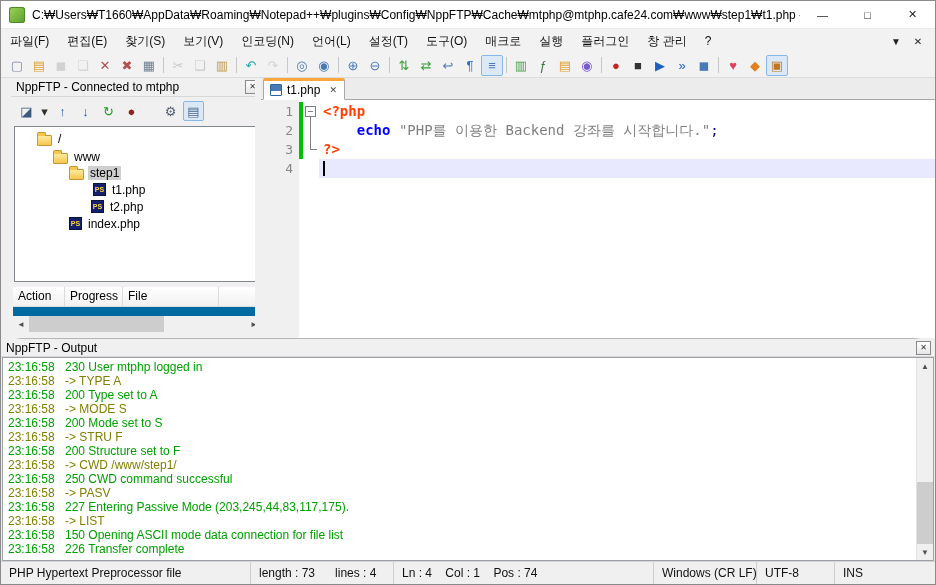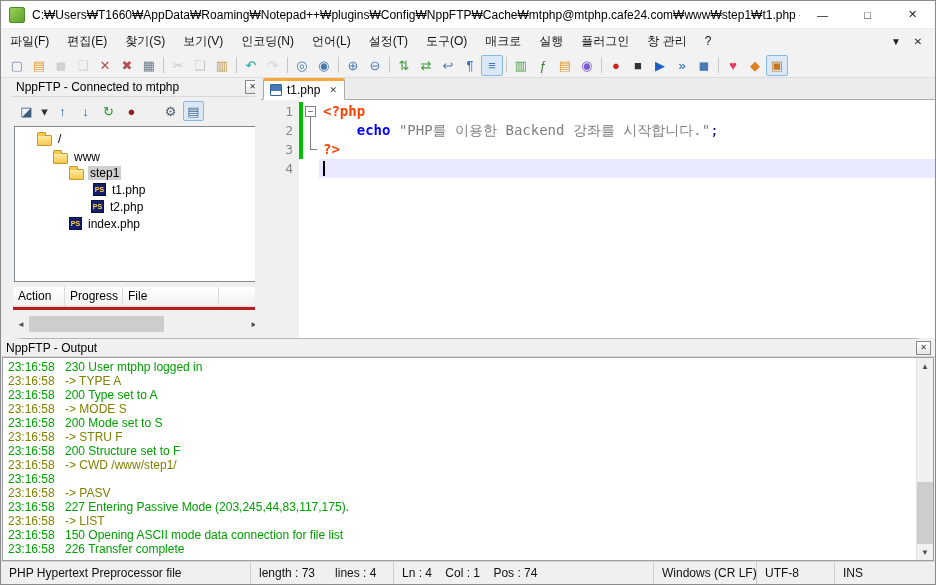--- a/index.html
+++ b/index.html
@@ -36,21 +36,21 @@
   .panel-title{font-size:12px;margin-left:5px;flex:1;color:#000;white-space:nowrap;overflow:hidden;}
   .panel-close{width:15px;height:14px;margin-right:4px;border:1px solid #8a8a8a;background:linear-gradient(#ffffff,#e6e6e6);font-size:8px;line-height:12px;text-align:center;color:#333;flex:0 0 auto;}
   .ftp-toolbar{height:28px;display:flex;align-items:center;padding-left:5px;gap:2px;}
   .ftp-tree{position:absolute;left:3px;right:3px;top:48px;height:156px;background:#fff;border:1px solid #828790;overflow:hidden;padding-top:3px;}
   .tree-row{height:17px;display:flex;align-items:center;gap:4px;font-size:12px;color:#000;}
   .folder-icon{width:15px;height:11px;background:linear-gradient(#ffe9a0,#f5c84c);border:1px solid #c8962e;border-radius:1px;position:relative;margin-top:3px;flex:0 0 auto;}
   .folder-icon::before{content:"";position:absolute;left:-1px;top:-4px;width:7px;height:3px;background:#f5c84c;border:1px solid #c8962e;border-bottom:none;border-radius:2px 2px 0 0;}
   .php-icon{width:13px;height:13px;background:#14206e;border:1px solid #0a1242;color:#ffd23e;font-size:7px;font-weight:bold;display:flex;align-items:center;justify-content:center;flex:0 0 auto;}
   .tree-label{padding:0 2px;white-space:nowrap;}
   .tree-label.selected{background:#cfcfcf;}
-  .queue{position:absolute;left:2px;right:2px;top:209px;height:23px;background:#b91c1c;}
+  .queue{position:absolute;left:2px;right:2px;top:209px;height:29px;background:#0369a1;}
   .queue-header{display:flex;height:20px;}
   .qcol{border-right:1px solid #dcdcdc;border-bottom:1px solid #dcdcdc;background:linear-gradient(#ffffff,#f1f1f1);font-size:12px;line-height:19px;padding-left:5px;color:#000;flex:0 0 auto;white-space:nowrap;overflow:hidden;}
   .qfill{flex:1 1 auto;border-right:none;}
   .hscroll{position:absolute;left:2px;right:2px;top:238px;height:16px;background:#f0f0f0;display:flex;}
   .scroll-btn{width:16px;height:16px;background:#f0f0f0;color:#505050;font-size:8px;display:flex;align-items:center;justify-content:center;flex:0 0 auto;}
   .htrack{position:relative;flex:1;}
   .hthumb{position:absolute;left:0;top:0;width:135px;height:16px;background:#cdcdcd;}
 
   
   .editor{position:absolute;top:77px;left:260px;right:0;height:260px;background:#fff;}
@@ -379,21 +379,21 @@
     <div class="log">
       <div class="log-lines">
           <div class="log-line log-response"><span class="log-time">23:16:58</span><span class="log-msg">230 User mtphp logged in</span></div>
           <div class="log-line log-command"><span class="log-time">23:16:58</span><span class="log-msg">-&gt; TYPE A</span></div>
           <div class="log-line log-response"><span class="log-time">23:16:58</span><span class="log-msg">200 Type set to A</span></div>
           <div class="log-line log-command"><span class="log-time">23:16:58</span><span class="log-msg">-&gt; MODE S</span></div>
           <div class="log-line log-response"><span class="log-time">23:16:58</span><span class="log-msg">200 Mode set to S</span></div>
           <div class="log-line log-command"><span class="log-time">23:16:58</span><span class="log-msg">-&gt; STRU F</span></div>
           <div class="log-line log-response"><span class="log-time">23:16:58</span><span class="log-msg">200 Structure set to F</span></div>
           <div class="log-line log-command"><span class="log-time">23:16:58</span><span class="log-msg">-&gt; CWD /www/step1/</span></div>
-          <div class="log-line log-response"><span class="log-time">23:16:58</span></div>
+          <div class="log-line log-response"><span class="log-time">23:16:58</span><span class="log-msg">250 CWD command successful</span></div>
           <div class="log-line log-command"><span class="log-time">23:16:58</span><span class="log-msg">-&gt; PASV</span></div>
           <div class="log-line log-response"><span class="log-time">23:16:58</span><span class="log-msg">227 Entering Passive Mode (203,245,44,83,117,175).</span></div>
           <div class="log-line log-command"><span class="log-time">23:16:58</span><span class="log-msg">-&gt; LIST</span></div>
           <div class="log-line log-response"><span class="log-time">23:16:58</span><span class="log-msg">150 Opening ASCII mode data connection for file list</span></div>
           <div class="log-line log-response"><span class="log-time">23:16:58</span><span class="log-msg">226 Transfer complete</span></div>
         </div>
       <div class="vscroll">
         <div class="vbtn vup">▲</div>
         <div class="vthumb"></div>
         <div class="vbtn vdown">▼</div>

